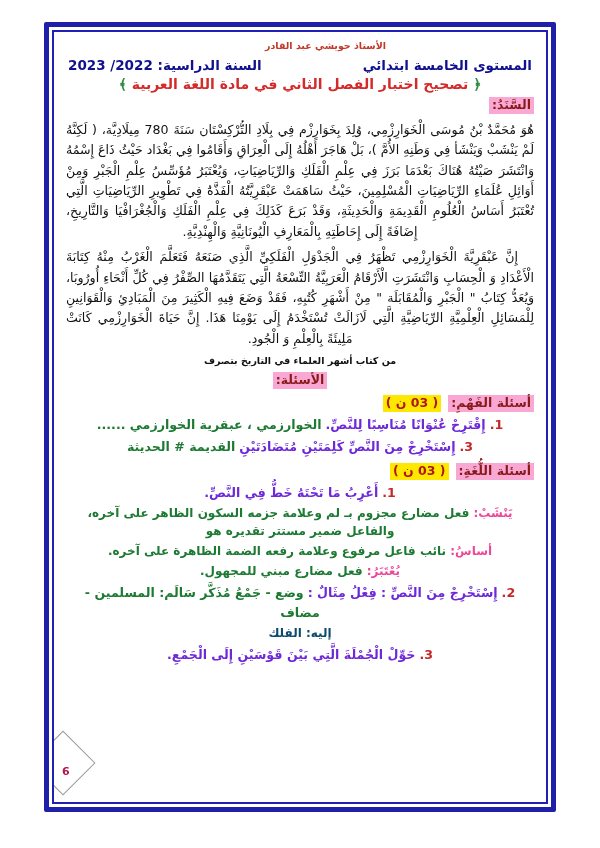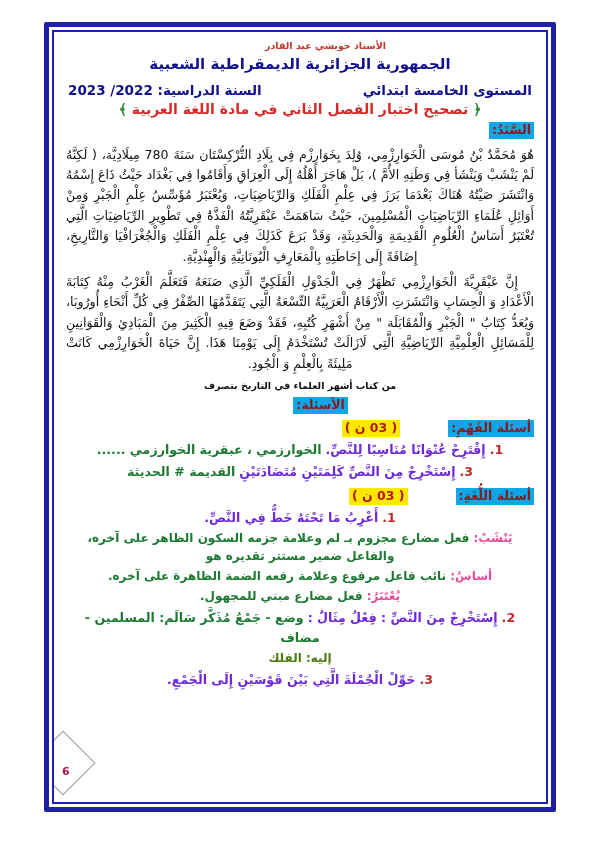--- a/index.html
+++ b/index.html
@@ -109,21 +109,21 @@
     padding-right: 2px;
   }
   .chip {
     display: inline-block;
     font-weight: bold;
     font-size: 12.5px;
     padding: 0 3px;
     line-height: 1.35;
     white-space: nowrap;
   }
-  .chip.green { background: #0ea5e9; color: #8a1a1a; margin-left: 41px; }
+  .chip.green { background: #f9a8d4; color: #8a1a1a; }
   .chip.yellow { background: #ffe800; color: #b01616; }
 
   .chip-holder {
     display: flex;
     justify-content: flex-start;
     margin-top: 5px;
   }
   .chip-holder.sanad { justify-content: flex-start; padding-right: 2px; }
 
   
@@ -169,21 +169,21 @@
   .ans-line {
     direction: rtl;
     font-size: 12px;
     line-height: 1.5;
     text-align: center;
     color: #1d7a32;
     font-weight: bold;
     margin-top: 2px;
   }
   .ans-line .lead { color: #ec4899; font-weight: bold; }
-  .ans-line.dark { color: #4d7c0f; }
+  .ans-line.dark { color: #0c4a6e; }
 
   
   .corner {
     position: absolute;
     left: -14px;
     bottom: 16px;
     width: 44px;
     height: 44px;
     border: 1px solid #9a9a9a;
     transform: rotate(45deg);
@@ -201,21 +201,20 @@
 </head>
 <body>
 
 <div class="page">
   <div class="frame-outer">
     <div class="frame-inner">
       <div class="content">
 
         <div class="teacher">الأستاذ حويشي عبد القادر</div>
 
-        <div class="gov-line">الجمهورية الجزائرية الديمقراطية الشعبية</div>
 
         <div class="meta-row">
           <span class="level">المستوى الخامسة ابتدائي</span>
           <span class="year">السنة الدراسية: 2022/ 2023</span>
         </div>
 
         <div class="exam-title">
           <span class="brk">﴿</span>
           <span>تصحيح اختبار الفصل الثاني في مادة اللغة العربية</span>
           <span class="brk">﴾</span>

